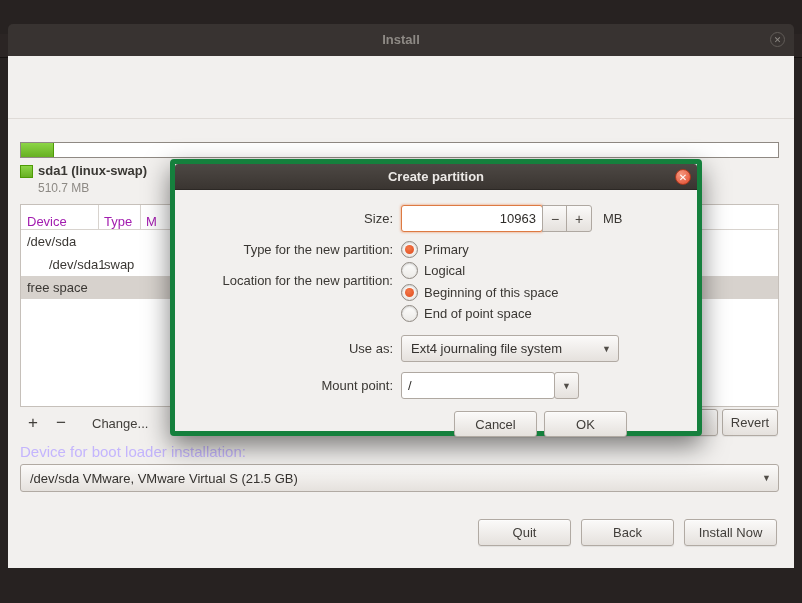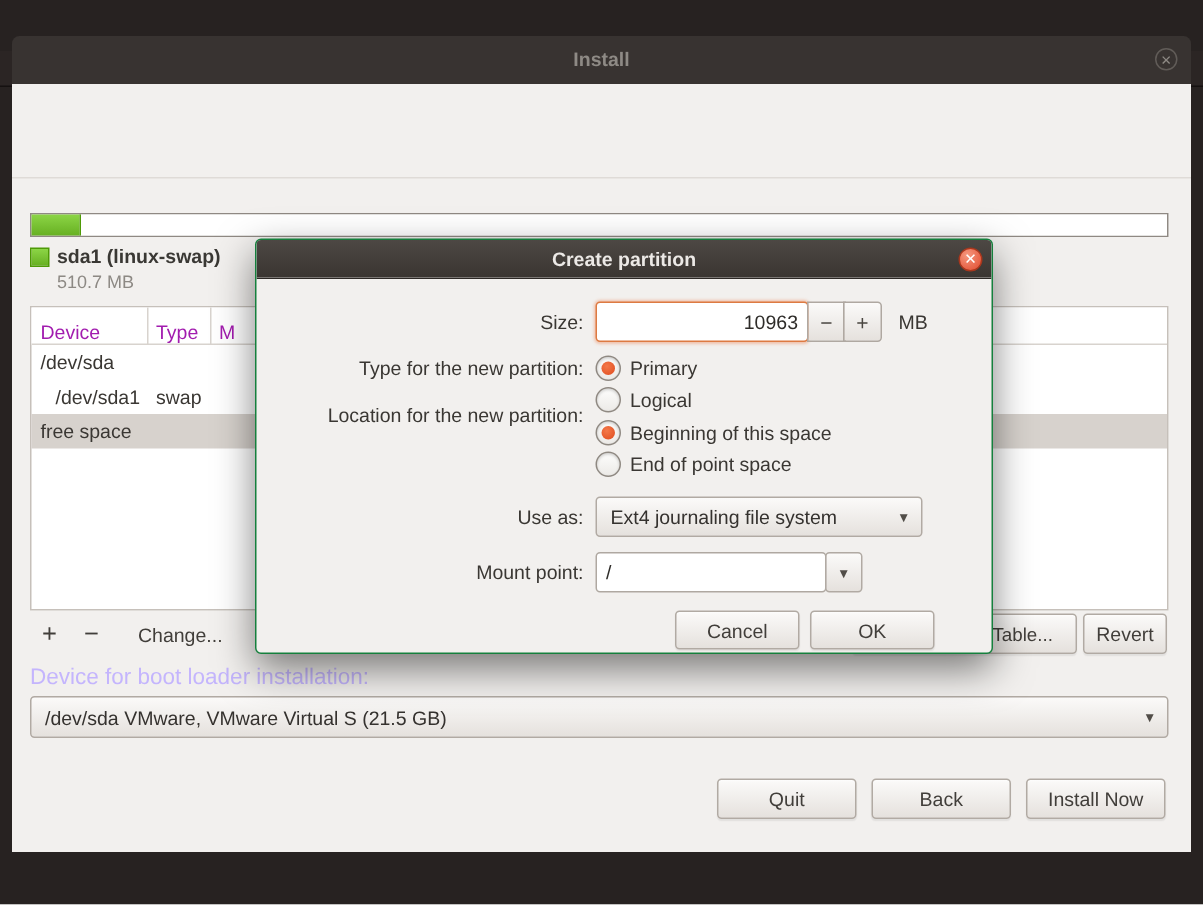--- a/index.html
+++ b/index.html
@@ -51,21 +51,21 @@
   .size-input{border-color:#dd7a42;box-shadow:0 0 2px 1px rgba(235,110,50,.35);text-align:right;}
   .spin{background:linear-gradient(#fbfaf9,#e5e1dd);border:1px solid #afa8a1;display:flex;align-items:center;justify-content:center;color:#4a4641;font-size:14px;}
   .spin-minus{border-radius:0;}
   .spin-plus{border-radius:0 3px 3px 0;margin-left:-1px;}
 
   .radio{width:15px;height:15px;border-radius:50%;background:linear-gradient(#fdfdfc,#eceae7);border:1px solid #8f8982;box-shadow:inset 0 1px 2px rgba(0,0,0,.18);position:relative;flex:none;}
   .radio.selected::after{content:"";position:absolute;left:3px;top:3px;right:3px;bottom:3px;border-radius:50%;background:radial-gradient(circle at 40% 35%,#f4794a,#df4b1d);}
   .radiorow{display:flex;align-items:center;gap:6px;font-size:13px;color:#3a3733;height:17px;}
 
   
-  .dialog{left:170px;top:159px;width:492px;height:277px;background:#f2f0ee;border:1px solid #15803d;border-radius:4px;box-shadow:0 10px 26px rgba(0,0,0,.5);z-index:10;}
+  .dialog{left:170px;top:159px;width:532px;height:277px;background:#f2f0ee;border:5px solid #15803d;border-radius:4px;box-shadow:0 10px 26px rgba(0,0,0,.5);z-index:10;}
   .dheader{left:0;top:0;right:0;height:26px;background:linear-gradient(#4d4844,#3a3531);border-radius:3px 3px 0 0;border-bottom:1px solid #2c2825;}
   .dtitle{left:0;right:0;top:0;height:26px;line-height:26px;text-align:center;color:#ece9e6;font-size:13px;font-weight:bold;}
   .dclose{right:6px;top:5px;width:16px;height:16px;border-radius:50%;background:radial-gradient(circle at 35% 30%,#f6987f,#e04a2d);border:1px solid #a8371d;color:#fff;font-size:10px;font-weight:bold;line-height:15px;text-align:center;}
   .dlabel{left:8px;width:210px;text-align:right;font-size:13px;color:#3a3733;}
 </style>
 </head>
 <body>
 
 <div class="screen">
 
@@ -125,21 +125,21 @@
       <div class="th" style="left:6px">Device</div>
       <div class="th" style="left:83px">Type</div>
       <div class="th" style="left:125px">M</div>
       <div class="colsep" style="left:77px"></div>
       <div class="colsep" style="left:119px"></div>
     </div>
     <div class="trow" style="top:25px">
       <span style="padding-left:6px">/dev/sda</span>
     </div>
     <div class="trow" style="top:48px">
-      <span style="padding-left:16px">/dev/sda1</span>
+      <span style="padding-left:28px">/dev/sda1</span>
       <span class="cell-type">swap</span>
     </div>
     <div class="trow row-sel" style="top:71px">
       <span style="padding-left:6px">free space</span>
     </div>
   </div>
 
   <div class="abs flatbtn" style="left:20px;top:410px;width:26px;height:26px;font-size:17px">+</div>
   <div class="abs flatbtn" style="left:48px;top:410px;width:26px;height:26px;font-size:17px">−</div>
   <div class="abs flatbtn" style="left:84px;top:410px;height:26px;padding:0 8px">Change...</div>

